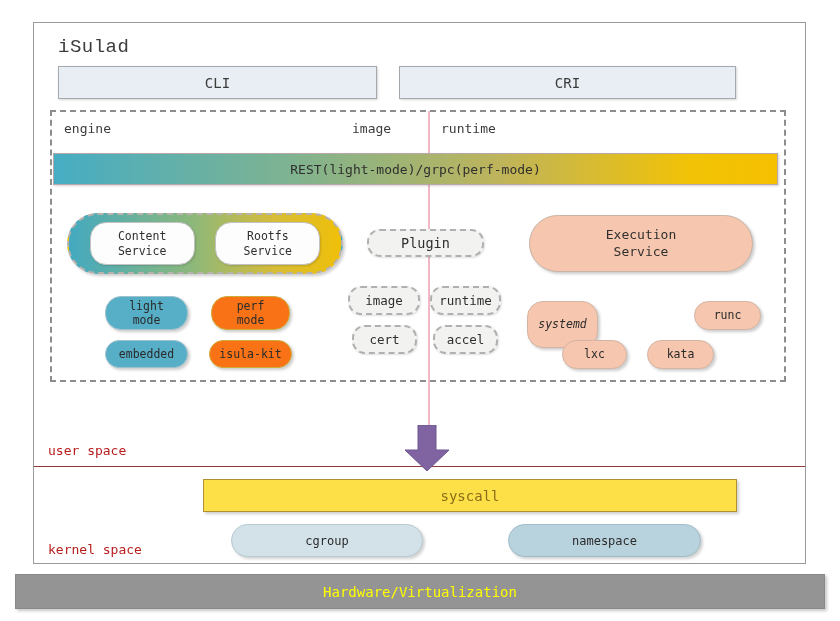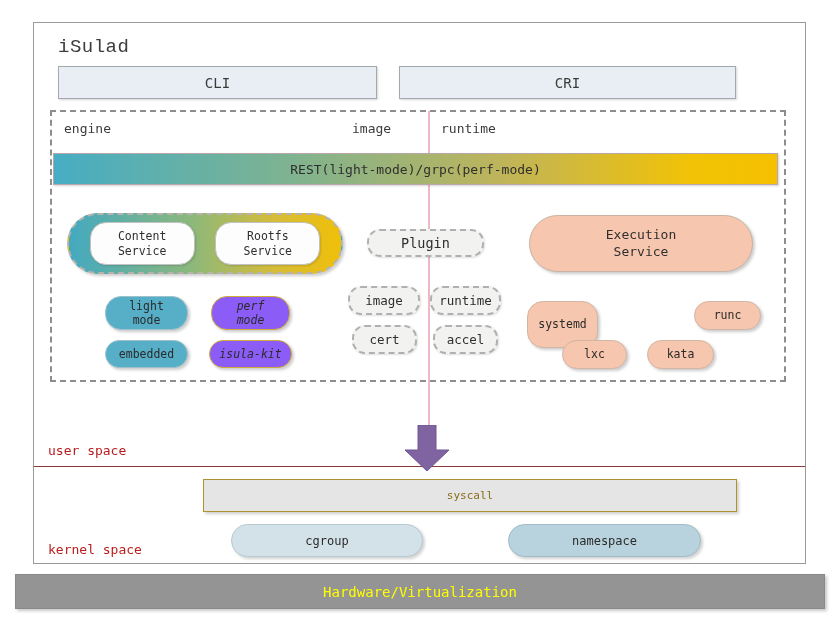--- a/index.html
+++ b/index.html
@@ -177,29 +177,29 @@
     align-items: center;
     justify-content: center;
     text-align: center;
     font-size: 11.5px;
     line-height: 1.25;
     color: #2b2b2b;
     box-shadow: 2px 2px 3px rgba(0,0,0,0.2);
     white-space: pre-line;
   }
   .pill.blue   { background: #56aec7; border: 1px solid #9dc2cd; }
-  .pill.amber  { background: #8b5cf6; border: 1px solid #cfab3a; font-style: italic; }
+  .pill.amber  { background: #f97316; border: 1px solid #cfab3a; }
   .pill.salmon { background: #f7c6ae; border: 1px solid #d3b5a5; }
 
   .pill-light    { left: 105px; top: 296px; width: 83px; height: 34px; }
   .pill-perf     { left: 211px; top: 296px; width: 79px; height: 34px; }
   .pill-embedded { left: 105px; top: 340px; width: 83px; height: 28px; }
   .pill-isulakit { left: 209px; top: 340px; width: 83px; height: 28px; }
 
-  .pill-systemd { left: 527px; top: 301px; width: 71px; height: 47px; }
+  .pill-systemd { left: 527px; top: 301px; width: 71px; height: 47px; font-style: italic; }
   .pill-runc    { left: 694px; top: 301px; width: 67px; height: 29px; }
   .pill-lxc     { left: 562px; top: 340px; width: 65px; height: 29px; }
   .pill-kata    { left: 647px; top: 340px; width: 67px; height: 29px; }
 
   
   .space-label {
     position: absolute;
     font-size: 13px;
     color: #b91c1c;
   }
@@ -218,27 +218,27 @@
     position: absolute;
     left: 404px; top: 425px;
     width: 46px; height: 47px;
   }
 
   
   .syscall-bar {
     position: absolute;
     left: 203px; top: 479px;
     width: 534px; height: 33px;
-    background: #e5e5e5;
+    background: #fde047;
     border: 1px solid #b09131;
     box-sizing: border-box;
     display: flex;
     align-items: center;
     justify-content: center;
-    font-size: 11px;
+    font-size: 14px;
     color: #8a6d1a;
     box-shadow: 2px 2px 3px rgba(0,0,0,0.2);
   }
 
   
   .kpill {
     position: absolute;
     height: 33px;
     border-radius: 17px;
     box-sizing: border-box;

